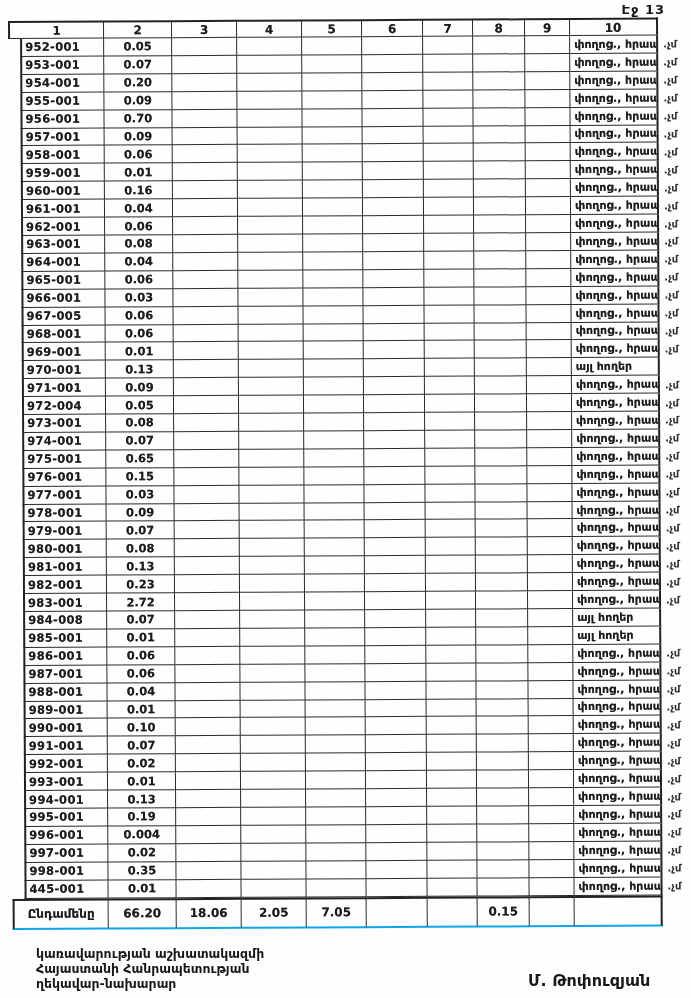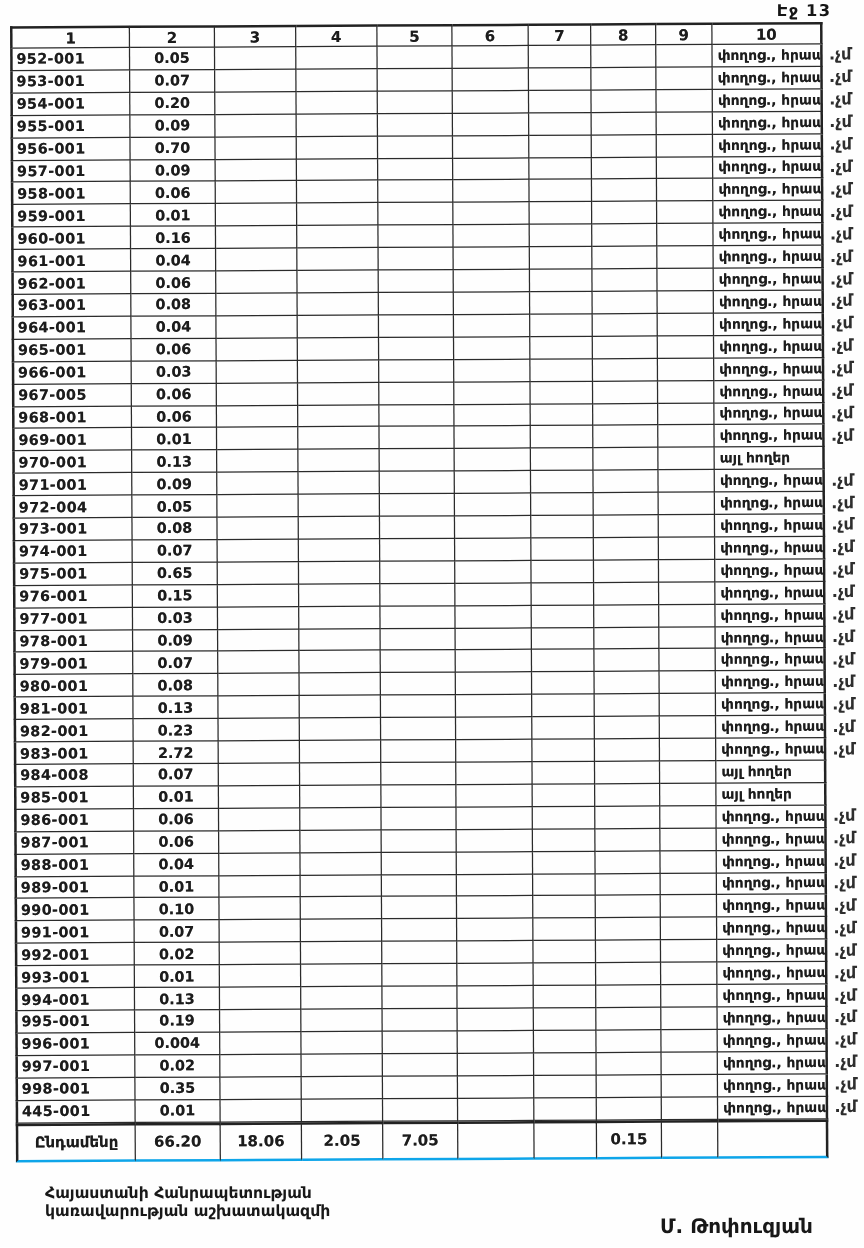--- a/index.html
+++ b/index.html
@@ -52,28 +52,28 @@
   }
   .cell.hdr {
     border-top: 2px solid #222;
     border-bottom: 1.5px solid #2b2b2b;
     height: 18px;
     font-size: 12px;
     font-weight: bold;
   }
   .cell.first { border-left: 2px solid #222; }
   .cell.lastcol { border-right: 2px solid #222; }
-  .cell.idcell { justify-content: flex-start; padding-left: 3px; letter-spacing: 0.3px; }
+  .cell.idcell { justify-content: flex-start; padding-left: 3px; letter-spacing: 0.3px; margin-left: 12px; }
   .cell.landuse { justify-content: flex-start; padding-left: 4px; font-size: 11px; }
   .cell.notecell {
     border: none;
     background: transparent;
     justify-content: flex-start;
     padding-left: 5px;
-    font-size: 13px;
+    font-size: 10px;
     font-weight: 600;
     color: #2e2e2e;
     text-shadow: none;
   }
   .cell.totals {
     height: 31px;
     border-top: 2px solid #222;
     border-bottom: 2px solid #0ea5e9;
     font-size: 12px;
   }
@@ -649,19 +649,20 @@
       <div class="cell totals">7.05</div>
       <div class="cell totals"></div>
       <div class="cell totals"></div>
       <div class="cell totals">0.15</div>
       <div class="cell totals"></div>
       <div class="cell totals lastcol"></div>
       <div class="cell notecell"></div>
     </div>
 
   <div class="footer-left">
+    <div>կառավարության աշխատակազմի</div>
     <div>Հայաստանի Հանրապետության</div>
-    <div>կառավարության աշխատակազմի</div>
+    <div>ղեկավար-նախարար</div>
   </div>
 
   <div class="footer-signature">Մ. Թոփուզյան</div>
 
 </div>
 
 </body></html>

